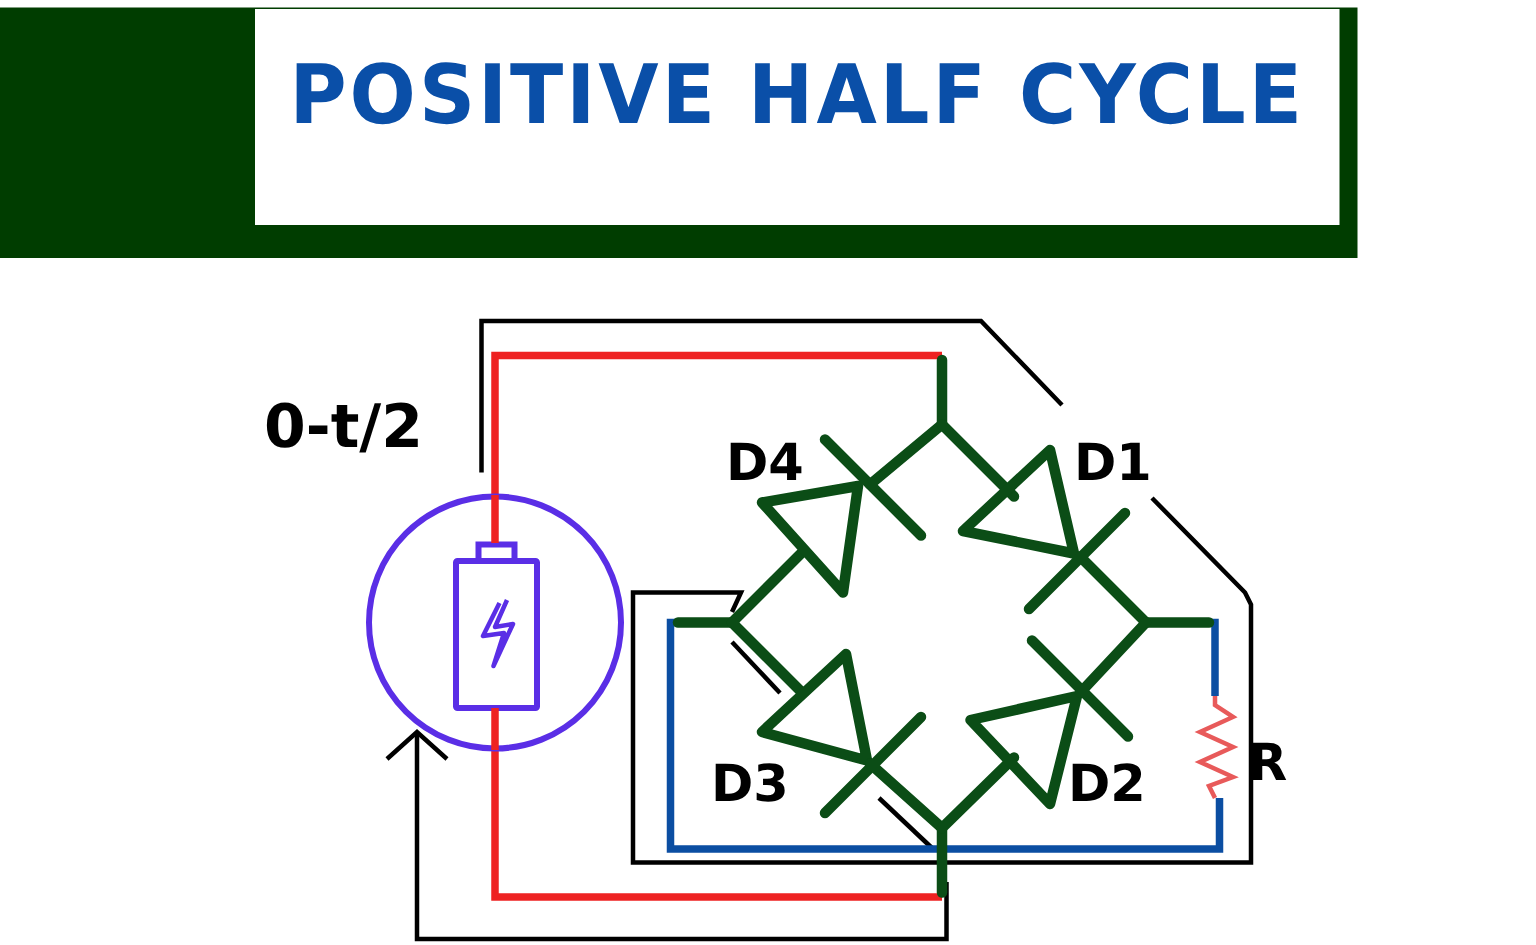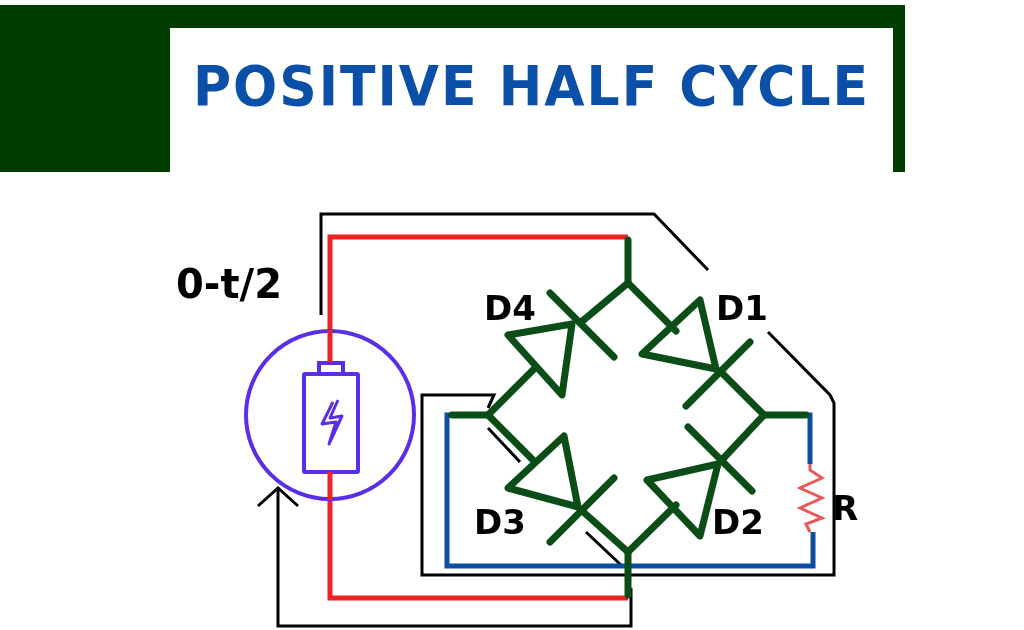--- a/index.html
+++ b/index.html
@@ -1,18 +1,18 @@
 <!DOCTYPE html>
 <html><head>
 <meta charset="utf-8">
 <style>
   html, body { margin:0; padding:0; background:#ffffff; }
   body { width:1024px; height:630px; position:relative; overflow:hidden; font-family:"DejaVu Sans", sans-serif; }
   .header-band { position:absolute; left:0; top:5px; width:905px; height:167px; background:#003d00; }
-  .header-box { position:absolute; left:170px; top:28px; width:723px; height:144px; background:#ffffff; display:flex; align-items:center; justify-content:center; }
+  .header-box { position:absolute; left:170px; top:6px; width:723px; height:144px; background:#ffffff; display:flex; align-items:center; justify-content:center; }
   .header-title { font-family:"DejaVu Sans", sans-serif; font-weight:bold; font-size:52px; letter-spacing:2px; color:#0a4fa8; transform:scaleY(1.05); margin-top:-28px; }
   svg.diagram { position:absolute; left:0; top:0; }
   .lbl { font-family:"DejaVu Sans", sans-serif; font-weight:bold; fill:#000; }
 </style>
 </head>
 <body>
 
 <div class="header-band"></div>
 <div class="header-box">
   <span class="header-title">POSITIVE HALF CYCLE</span>

